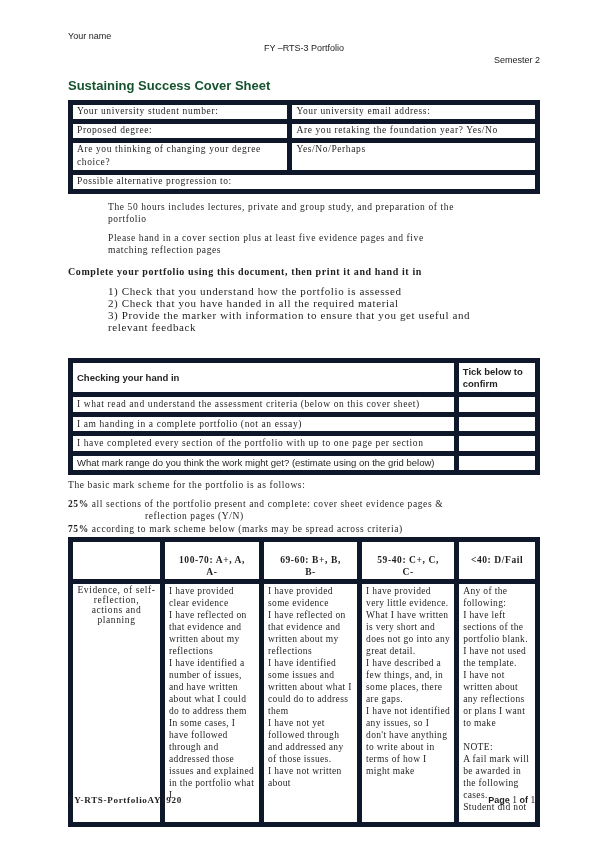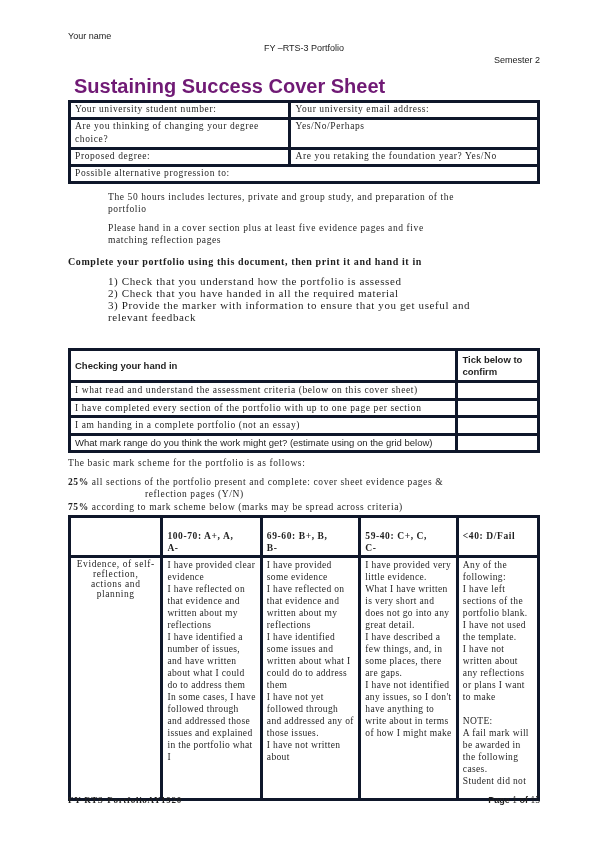--- a/index.html
+++ b/index.html
@@ -16,28 +16,27 @@
 
   
   .meta { font-family:"Liberation Sans", sans-serif; font-size:9px; line-height:12px; color:#222; }
   .meta-left { text-align:left; }
   .meta-center { text-align:center; }
   .meta-right { text-align:right; }
 
   .title {
     margin-top:10px;
     font-family:"Liberation Sans", sans-serif;
-    font-size:20px; font-weight:bold;
-    color:#701a75;
+    font-size:13px; font-weight:bold;
+    color:#14532d;
     line-height:20px;
-    margin-left:6px;
   }
 
   table { border-collapse:collapse; width:100%; table-layout:fixed; }
-  td { border:3px solid #0f172a; vertical-align:top; }
+  td { border:5px solid #0f172a; vertical-align:top; }
 
   
   .form-table { margin-top:4px; }
   .form-table td {
     font-size:9.5px; line-height:13px; letter-spacing:0.6px;
     padding:0 4px 1px 4px;
   }
   .form-table .c1 { width:47%; }
 
   
@@ -79,21 +78,21 @@
   .weight { margin-top:7px; font-size:9.5px; line-height:12px; letter-spacing:0.6px; }
   .weight .pct { font-weight:bold; }
   .weight .cont { display:block; padding-left:77px; }
   .weight.w75 { margin-top:1px; }
 
   
   .grid-table { margin-top:2px; }
   .grid-table td { padding:1px 4px; font-size:9.5px; }
   .pre { white-space:pre-line; }
   .ghead td {
-    font-weight:bold; text-align:left; letter-spacing:0.6px;
+    font-weight:bold; text-align:center; letter-spacing:0.6px;
     line-height:12px; height:32px; padding-top:12px;
   }
   .gbody td { height:243px; }
   .gbody .clip { height:236px; overflow:hidden; line-height:12px; letter-spacing:0.35px; }
   .gbody .rowlabel { letter-spacing:0.6px;text-align:center; }
 
   
   .footer {
     position:absolute; left:68px; right:60px; bottom:44px;
     display:flex; justify-content:space-between; align-items:baseline;
@@ -116,26 +115,26 @@
 
   <h1 class="title">Sustaining Success Cover Sheet</h1>
 
   <table class="form-table">
     <tbody>
         <tr>
       <td class="c1">Your university student number:</td>
       <td>Your university email address:</td>
     </tr>
     <tr>
+      <td class="c1">Proposed degree:</td>
+      <td>Are you retaking the foundation year? Yes/No</td>
+    </tr>
+    <tr>
       <td class="c1">Are you thinking of changing your degree choice?</td>
       <td>Yes/No/Perhaps</td>
-    </tr>
-    <tr>
-      <td class="c1">Proposed degree:</td>
-      <td>Are you retaking the foundation year? Yes/No</td>
     </tr>
     <tr>
       <td colspan="2">Possible alternative progression to:</td>
     </tr>
   </tbody>
     </table>
 
   <p class="para">The 50 hours includes lectures, private and group study, and preparation of the
 portfolio</p>
   <p class="para">Please hand in a cover section plus at least five evidence pages and five
@@ -154,25 +153,25 @@
     <tbody>
         <tr class="head">
       <td class="main-h">Checking your hand in</td>
       <td class="tickcol">Tick below to confirm</td>
     </tr>
     <tr>
       <td class="serifrow">I what read and understand the assessment criteria (below on this cover sheet)</td>
       <td class="tickcol"></td>
     </tr>
     <tr>
+      <td class="serifrow">I am handing in a complete portfolio (not an essay)</td>
+      <td class="tickcol"></td>
+    </tr>
+    <tr>
       <td class="serifrow">I have completed every section of the portfolio with up to one page per section</td>
-      <td class="tickcol"></td>
-    </tr>
-    <tr>
-      <td class="serifrow">I am handing in a complete portfolio (not an essay)</td>
       <td class="tickcol"></td>
     </tr>
     <tr>
       <td class="sansrow">What mark range do you think the work might get? (estimate using on the grid below)</td>
       <td class="tickcol"></td>
     </tr>
   </tbody>
     </table>
 
   <p class="scheme-intro">The basic mark scheme for the portfolio is as follows:</p>

